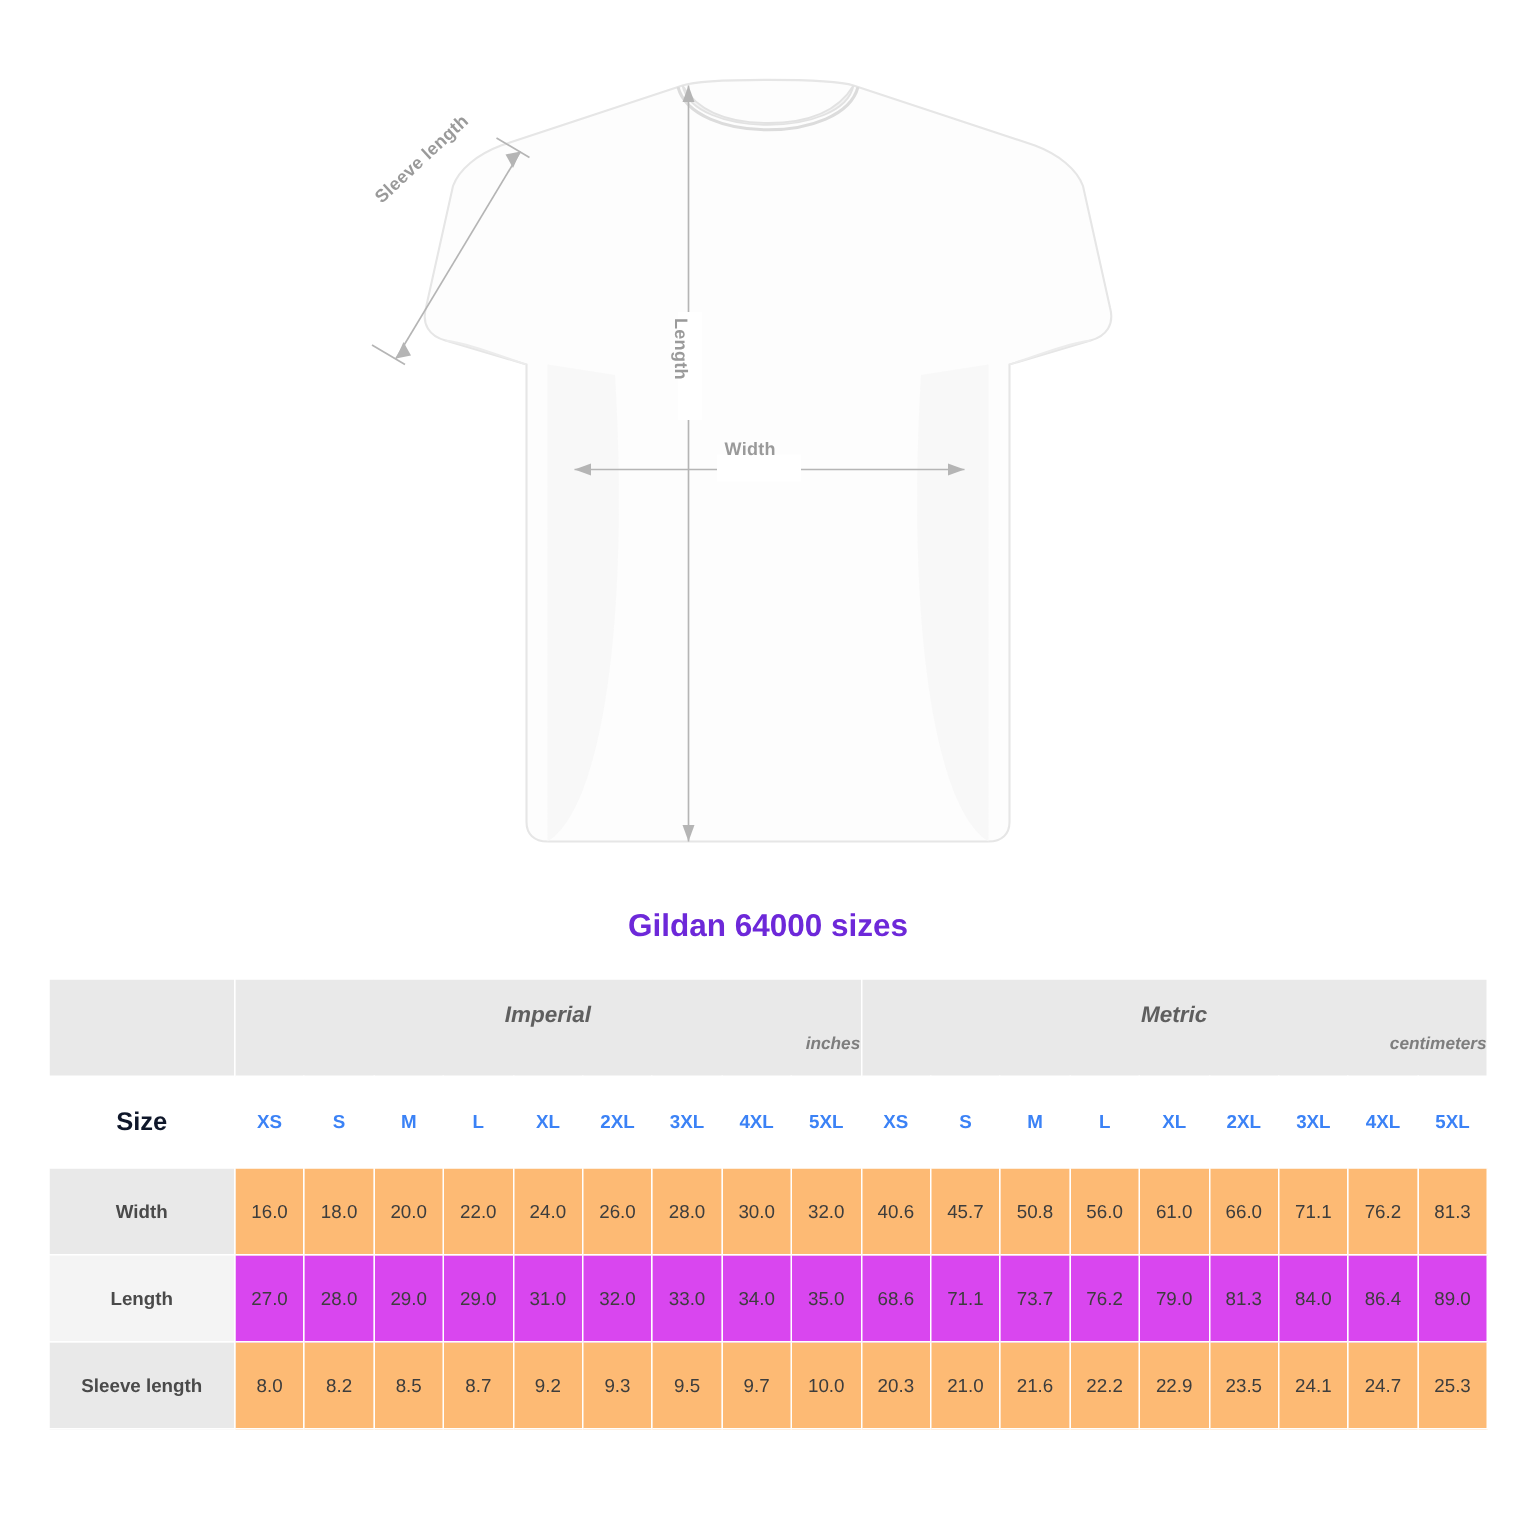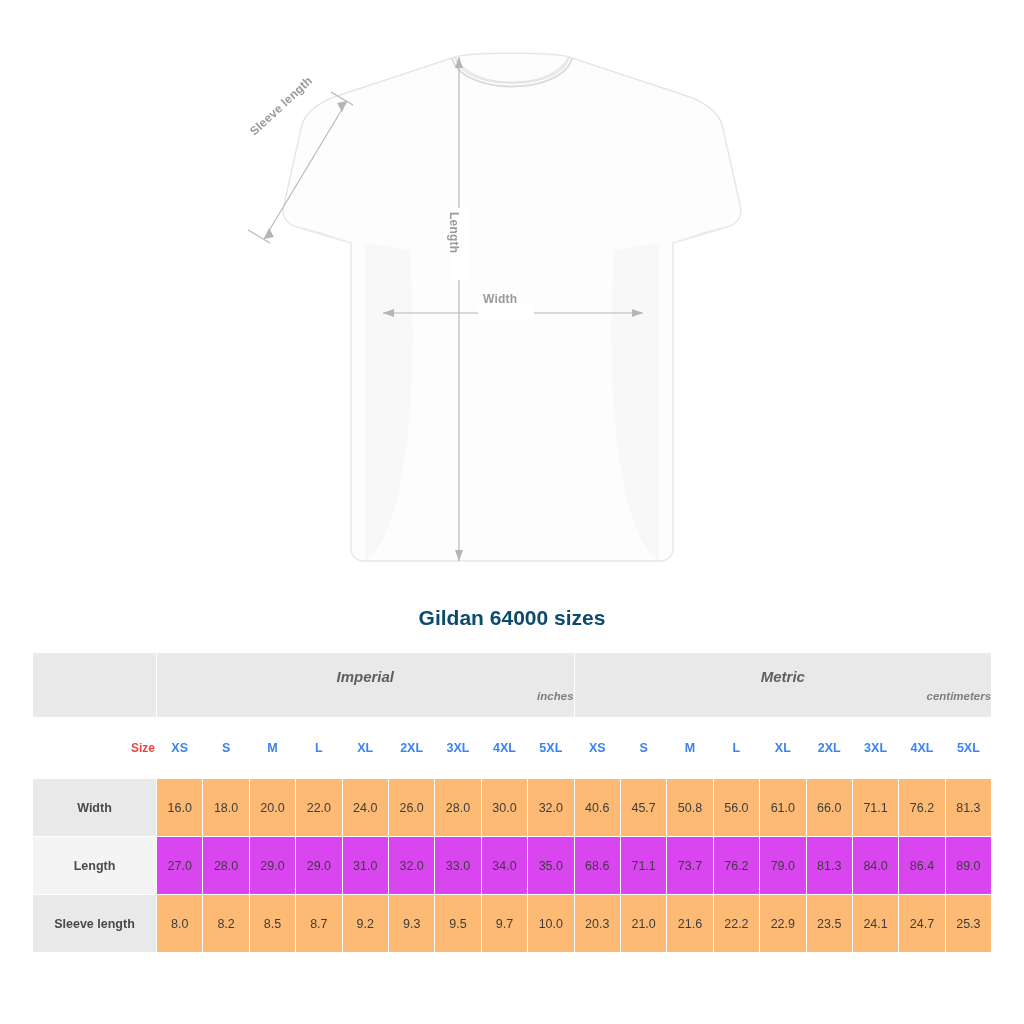--- a/index.html
+++ b/index.html
@@ -54,21 +54,21 @@
   }
 
   
   .title-block {
     text-align: center;
     margin-top: 12px;
   }
   .chart-title {
     font-size: 21px;
     font-weight: bold;
-    color: #0c4a6e;
+    color: #6d28d9;
     margin: 16px;
   }
   .chart-note {
     font-size: 12.5px;
     font-style: italic;
     color: #6f6f6f;
     margin: 10px 0 0 0;
   }
 
   
@@ -115,23 +115,22 @@
   
   .size-row th {
     background: #ffffff;
     height: 58px;
     font-size: 12.5px;
     font-weight: bold;
     color: #3b82f6;
   }
   .size-row th.rowlabel {
     background: #ffffff;
-    font-size: 12px;
-    color: #ef4444;
-    text-align: right;
+    font-size: 17px;
+    color: #0f172a;
   }
 
   
   tbody tr { height: 58px; }
   tbody tr.shade td { background: #fdba74; }
   tbody tr.shade th { background: #e9e9e9; }
   tbody tr.plain td { background: #d946ef; }
   tbody tr.plain th { background: #f4f4f4; }
 
   tbody th.rowlabel {

